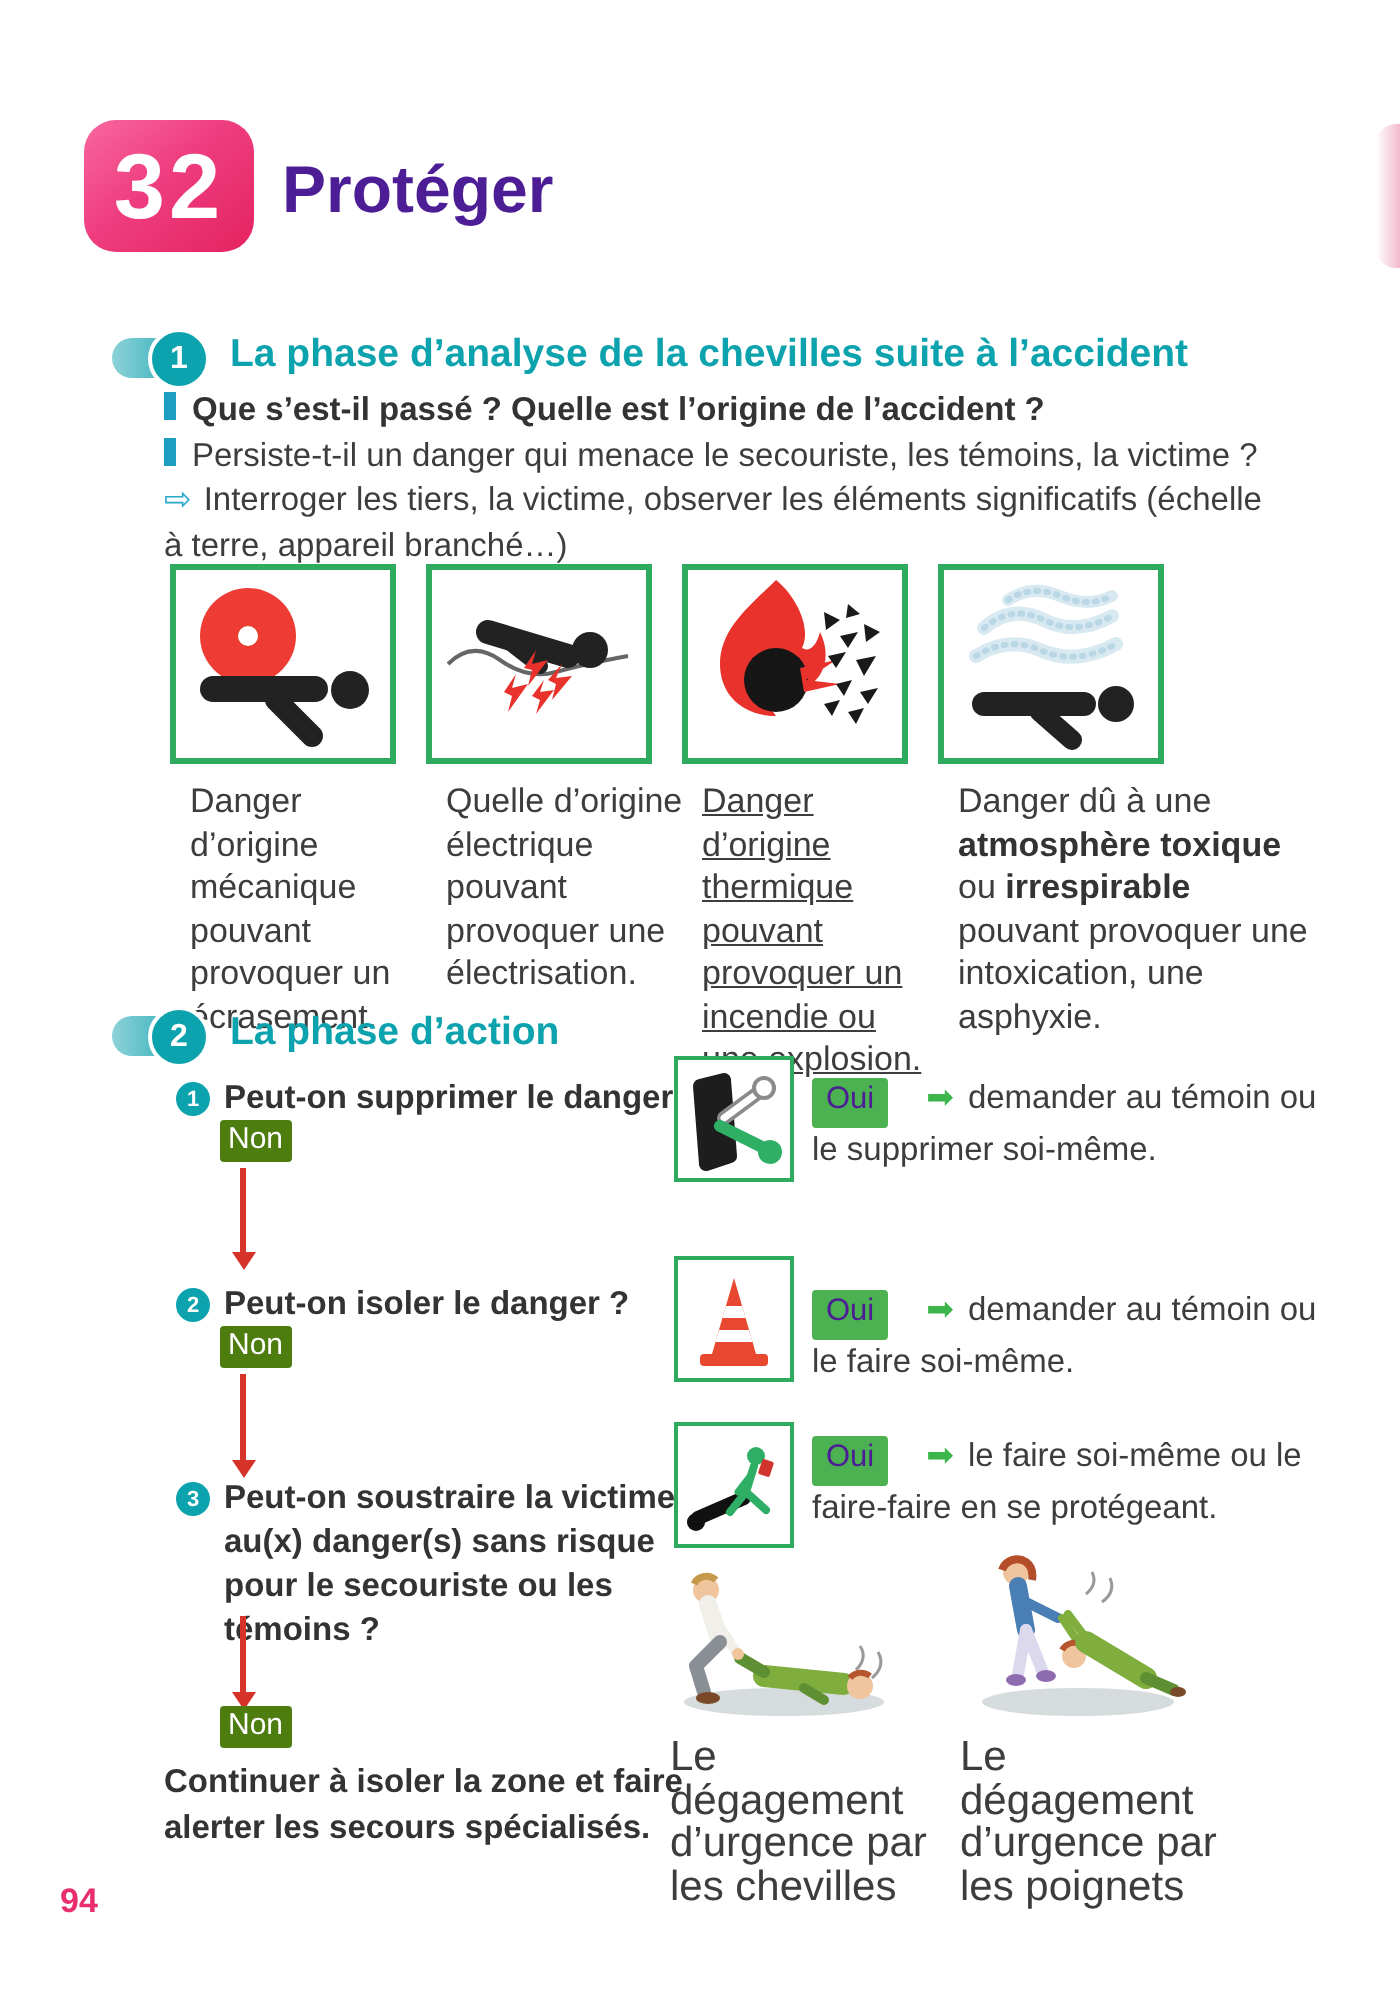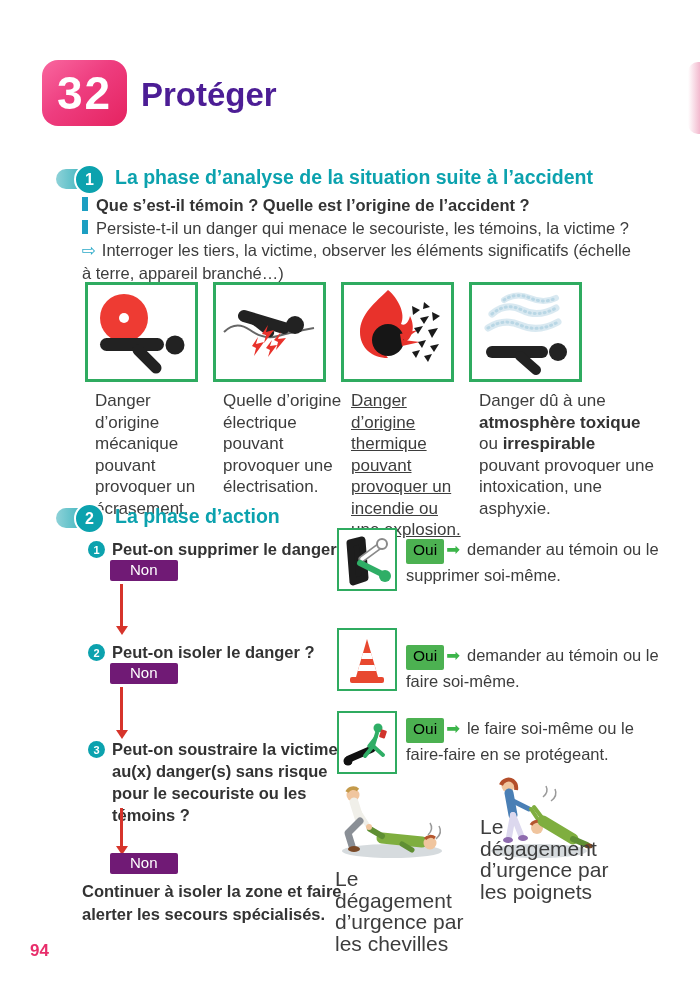--- a/index.html
+++ b/index.html
@@ -36,52 +36,52 @@
 
   
   .dbox { position:absolute; top:282px; width:113px; height:100px; border:3px solid #2fab60;
     background:#fff; display:flex; align-items:center; justify-content:center; }
   .dcap { position:absolute; top:390px; font-size:17px; line-height:21.5px;margin-left:10px; }
 
   
   .stepnum { position:absolute; width:17px; height:17px; border-radius:50%; background:#0ca2ae;
     color:#fff; font-size:11px; font-weight:bold; display:flex; align-items:center; justify-content:center; }
   .question { position:absolute; left:112px; font-weight:bold; font-size:16.5px; color:#333; line-height:22px; }
-  .non-badge { position:absolute; left:110px; background:#701a75; color:#fff; font-size:15px;
-    padding:1px 20px 3px; border-radius:2px; }
+  .non-badge { position:absolute; left:110px; background:#4d7c0f; color:#fff; font-size:15px;
+    padding:1px 4px 3px; border-radius:2px; }
   .rarrow { position:absolute; left:120px; width:3px; background:#d6342b; }
   .rarrow::after { content:""; position:absolute; left:-4.5px; bottom:-9px; width:0; height:0;
     border-left:6px solid transparent; border-right:6px solid transparent; border-top:9px solid #d6342b; }
   .ibox { position:absolute; left:337px; width:60px; height:63px; border:2.5px solid #2fab60;
     background:#fff; display:flex; align-items:center; justify-content:center; }
   .yes-row { position:absolute; left:406px; width:254px; font-size:16.5px; line-height:22.5px; }
-  .oui-badge { display:inline-block; background:#4cb151; color:#000000; padding:0 7px 2px;
-    border-radius:2px; margin-right:2px; font-size:15.5px; }
+  .oui-badge { display:inline-block; background:#4cb151; color:#4c1d95; padding:0 7px 2px;
+    border-radius:2px; margin-right:19px; font-size:15.5px; }
   .green-arrow { color:#3cb54a; margin-right:7px; }
   .conclusion { position:absolute; left:82px; top:880px; width:312px; font-size:16.5px;
     font-weight:bold; color:#333; line-height:23px; }
   .illus { position:absolute; }
   .icap { position:absolute; font-size:21px; line-height:21.5px; }
   .page-num { position:absolute; left:30px; top:941px; font-size:17px; font-weight:bold; color:#e82e6b; }
 </style>
 </head>
 <body>
 
 <div id="page">
 
   <div class="chapter-badge">32</div>
   <div class="chapter-title">Protéger</div>
   <div class="side-tab"></div>
 
   <div class="sec-pill" style="left:56px; top:169px;"></div>
   <div class="sec-circle" style="left:74px; top:164px;">1</div>
-  <div class="sec-title" style="top:166px;">La phase d’analyse de la situation suite à l’accident</div>
+  <div class="sec-title" style="top:166px;">La phase d’analyse de la chevilles suite à l’accident</div>
 
   <div class="intro">
-    <p><span class="bar-marker"></span><span class="bold">Que s’est-il témoin ? Quelle est l’origine de l’accident ?</span></p>
+    <p><span class="bar-marker"></span><span class="bold">Que s’est-il passé ? Quelle est l’origine de l’accident ?</span></p>
     <p><span class="bar-marker"></span><span>Persiste-t-il un danger qui menace le secouriste, les témoins, la victime ?</span></p>
     <p><span class="tip-arrow">⇨</span><span>Interroger les tiers, la victime, observer les éléments significatifs (échelle à terre, appareil branché…)</span></p>
   </div>
 
   <div class="dbox" style="left:85px;">
     <svg width="95" height="88" viewBox="0 0 95 88">
       <circle cx="30" cy="30" r="24" fill="#ee3b33"></circle>
       <circle cx="30" cy="30" r="5" fill="#fff"></circle>
       <rect x="6" y="50" width="64" height="13" rx="6.5" fill="#222"></rect>
       <circle cx="81" cy="57" r="9.5" fill="#222"></circle>
@@ -231,17 +231,17 @@
       <path d="M54 34 L62 46" stroke="#7fae3f" stroke-width="4" stroke-linecap="round"></path>
       <path d="M57 32 L66 44" stroke="#7fae3f" stroke-width="4" stroke-linecap="round"></path>
       <circle cx="60" cy="53" r="6" fill="#f0c59e"></circle>
       <path d="M54 50 a7 7 0 0 1 9 -3" fill="none" stroke="#b5562e" stroke-width="3"></path>
       <path d="M66 46 L96 64" stroke="#7fae3f" stroke-width="11" stroke-linecap="round"></path>
       <path d="M96 64 L110 70" stroke="#5f8f33" stroke-width="6" stroke-linecap="round"></path>
       <ellipse cx="112" cy="71" rx="4" ry="2.5" fill="#7a4a28"></ellipse>
     </svg>
   </div>
   <div class="icap" style="left:335px; top:868px; width:132px;">Le dégagement d’urgence par les chevilles</div>
-  <div class="icap" style="left:480px; top:816px; width:132px;">Le dégagement d’urgence par les poignets</div>
+  <div class="icap" style="left:480px; top:868px; width:132px;">Le dégagement d’urgence par les poignets</div>
 
   <div class="page-num">94</div>
 
 </div>
 
 </body></html>

